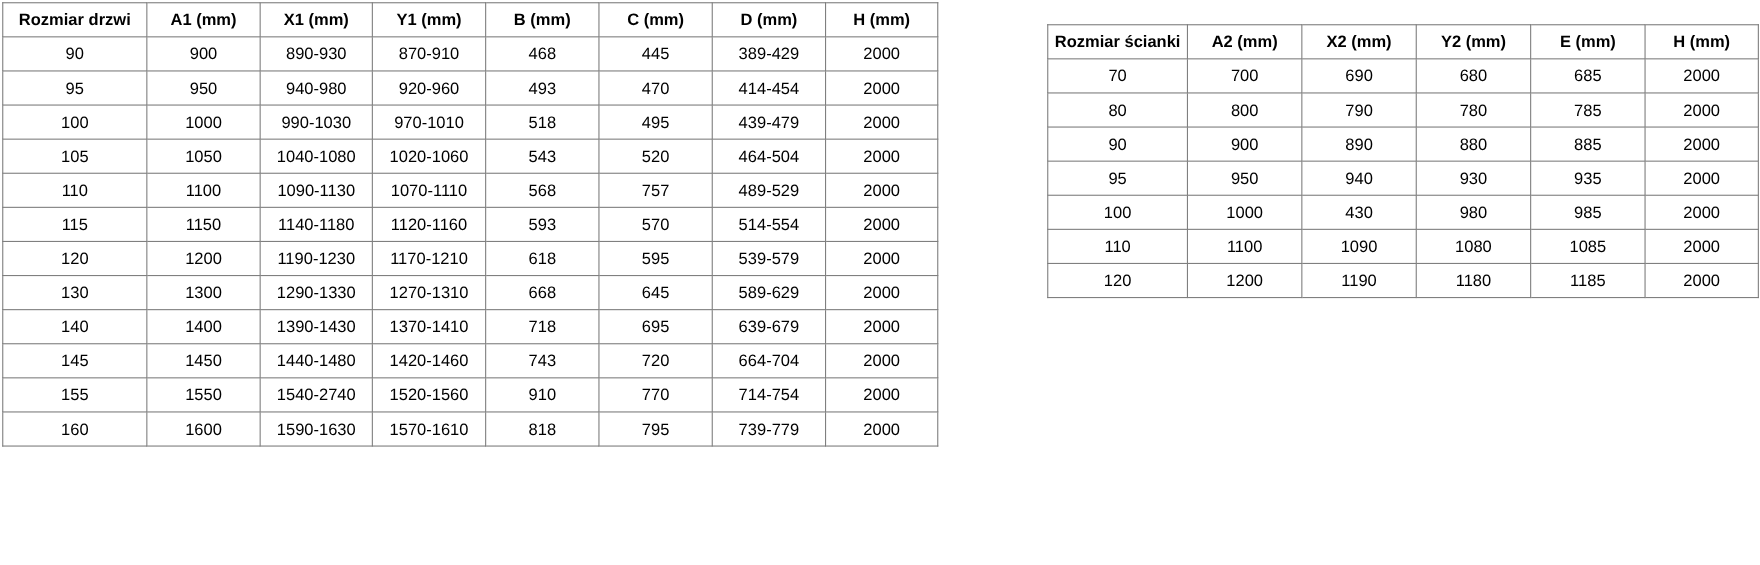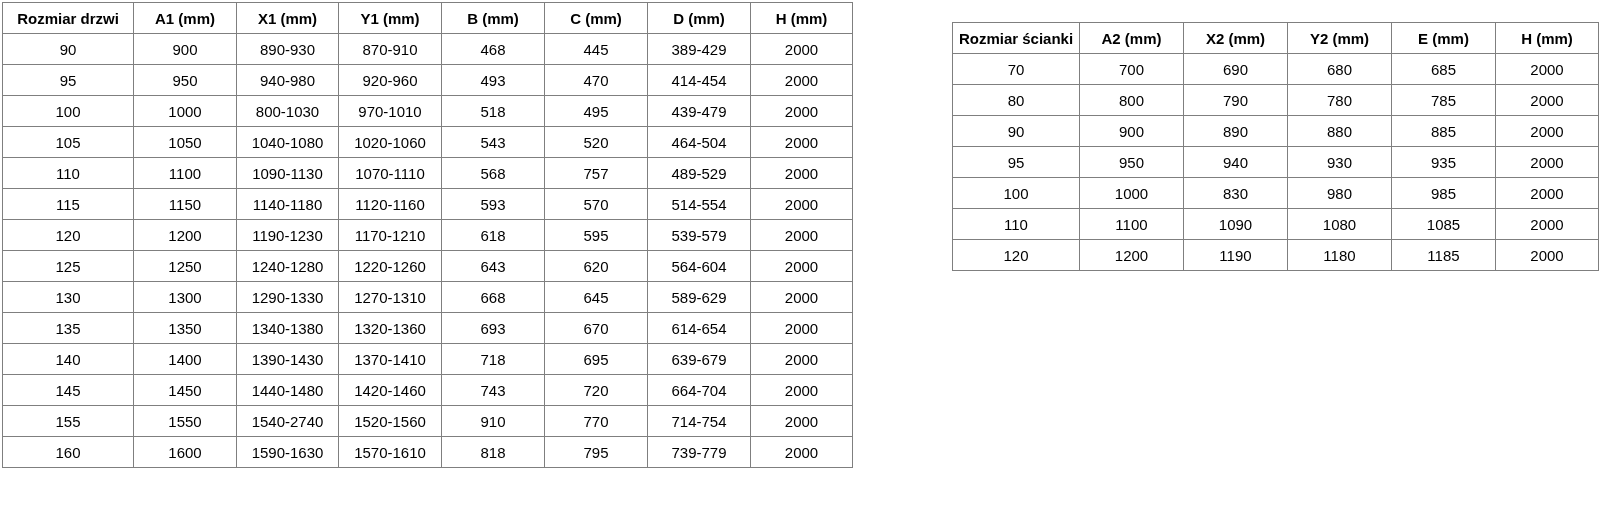--- a/index.html
+++ b/index.html
@@ -87,21 +87,21 @@
           <td>940-980</td>
           <td>920-960</td>
           <td>493</td>
           <td>470</td>
           <td>414-454</td>
           <td>2000</td>
         </tr>
         <tr>
           <td>100</td>
           <td>1000</td>
-          <td>800-1030</td>
+          <td>990-1030</td>
           <td>970-1010</td>
           <td>518</td>
           <td>495</td>
           <td>439-479</td>
           <td>2000</td>
         </tr>
         <tr>
           <td>105</td>
           <td>1050</td>
           <td>1040-1080</td>
@@ -135,50 +135,30 @@
           <td>120</td>
           <td>1200</td>
           <td>1190-1230</td>
           <td>1170-1210</td>
           <td>618</td>
           <td>595</td>
           <td>539-579</td>
           <td>2000</td>
         </tr>
         <tr>
-          <td>125</td>
-          <td>1250</td>
-          <td>1240-1280</td>
-          <td>1220-1260</td>
-          <td>643</td>
-          <td>620</td>
-          <td>564-604</td>
-          <td>2000</td>
-        </tr>
-        <tr>
           <td>130</td>
           <td>1300</td>
           <td>1290-1330</td>
           <td>1270-1310</td>
           <td>668</td>
           <td>645</td>
           <td>589-629</td>
           <td>2000</td>
         </tr>
         <tr>
-          <td>135</td>
-          <td>1350</td>
-          <td>1340-1380</td>
-          <td>1320-1360</td>
-          <td>693</td>
-          <td>670</td>
-          <td>614-654</td>
-          <td>2000</td>
-        </tr>
-        <tr>
           <td>140</td>
           <td>1400</td>
           <td>1390-1430</td>
           <td>1370-1410</td>
           <td>718</td>
           <td>695</td>
           <td>639-679</td>
           <td>2000</td>
         </tr>
         <tr>
@@ -262,21 +242,21 @@
           <td>95</td>
           <td>950</td>
           <td>940</td>
           <td>930</td>
           <td>935</td>
           <td>2000</td>
         </tr>
         <tr>
           <td>100</td>
           <td>1000</td>
-          <td>830</td>
+          <td>430</td>
           <td>980</td>
           <td>985</td>
           <td>2000</td>
         </tr>
         <tr>
           <td>110</td>
           <td>1100</td>
           <td>1090</td>
           <td>1080</td>
           <td>1085</td>

